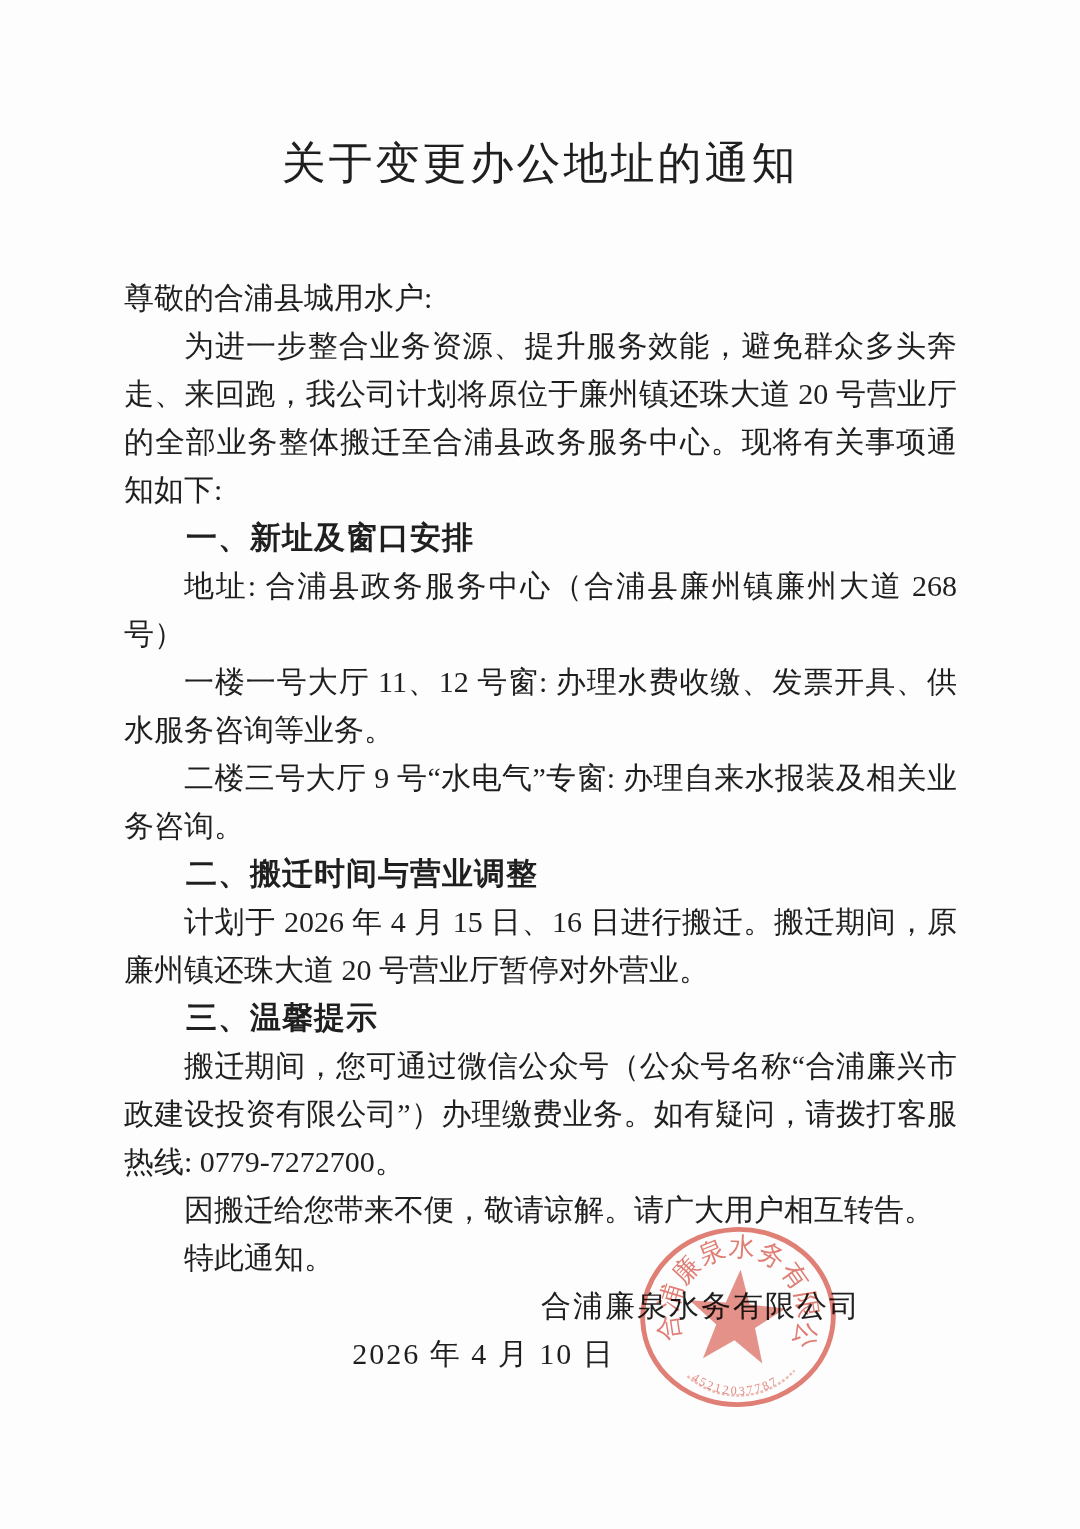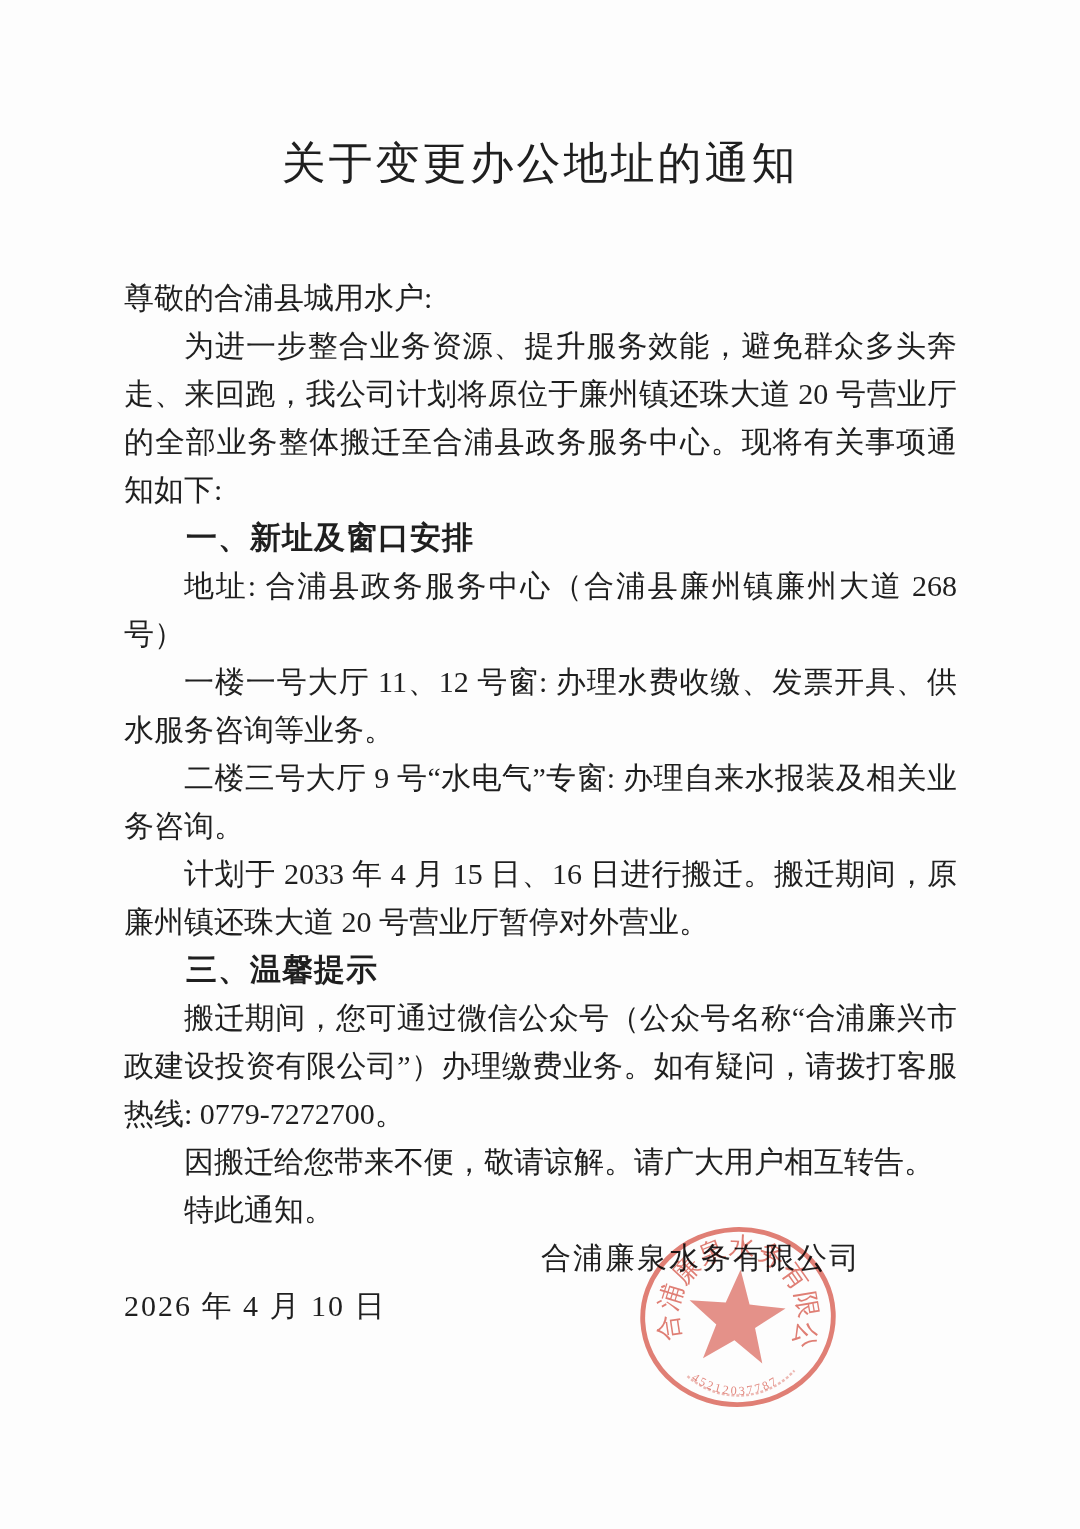--- a/index.html
+++ b/index.html
@@ -42,21 +42,21 @@
     font-size: 31px;
     font-family: "Liberation Sans", "DejaVu Sans", sans-serif;
     letter-spacing: 1px;
   }
   .sig-company {
     text-align: right;
     padding-right: 96px;
     letter-spacing: 2px;
   }
   .sig-date {
-    text-align: left;
+    text-align: center;
     padding-right: 114px;
     letter-spacing: 2px;
   }
   .seal {
     position: absolute;
     left: 627px;
     top: 1210px;
     width: 222px;
     height: 214px;
     mix-blend-mode: multiply;
@@ -77,21 +77,22 @@
 
   <div class="content">
     <p class="salutation">尊敬的合浦县城用水户:</p>
     <p class="para">为进一步整合业务资源、提升服务效能，避免群众多头奔走、来回跑，我公司计划将原位于廉州镇还珠大道 20 号营业厅的全部业务整体搬迁至合浦县政务服务中心。现将有关事项通知如下:</p>
 
     <p class="heading">一、新址及窗口安排</p>
     <p class="para">地址: 合浦县政务服务中心（合浦县廉州镇廉州大道 268 号）</p>
     <p class="para">一楼一号大厅 11、12 号窗: 办理水费收缴、发票开具、供水服务咨询等业务。</p>
     <p class="para">二楼三号大厅 9 号“水电气”专窗: 办理自来水报装及相关业务咨询。</p>
 
-    <p class="para">计划于 2033 年 4 月 15 日、16 日进行搬迁。搬迁期间，原廉州镇还珠大道 20 号营业厅暂停对外营业。</p>
+    <p class="heading">二、搬迁时间与营业调整</p>
+    <p class="para">计划于 2026 年 4 月 15 日、16 日进行搬迁。搬迁期间，原廉州镇还珠大道 20 号营业厅暂停对外营业。</p>
 
     <p class="heading">三、温馨提示</p>
     <p class="para">搬迁期间，您可通过微信公众号（公众号名称“合浦廉兴市政建设投资有限公司”）办理缴费业务。如有疑问，请拨打客服热线: 0779-7272700。</p>
     <p class="para">因搬迁给您带来不便，敬请谅解。请广大用户相互转告。</p>
     <p class="para">特此通知。</p>
 
     <p class="sig-company">合浦廉泉水务有限公司</p>
     <p class="sig-date">2026 年 4 月 10 日</p>
   </div>
 

